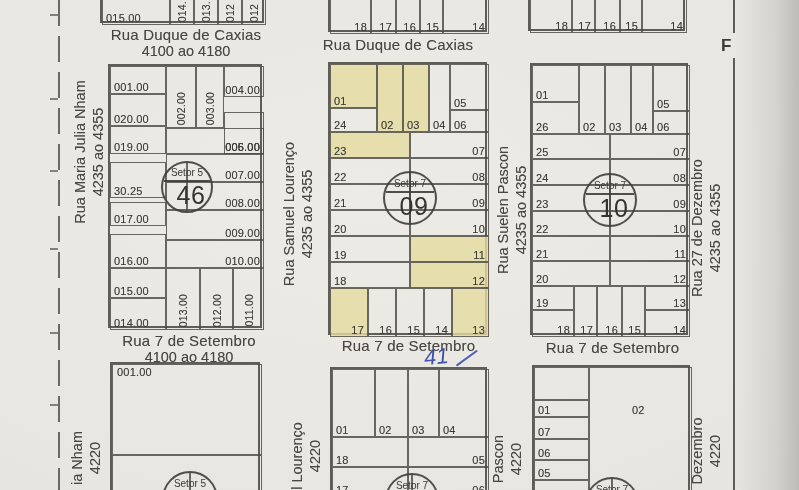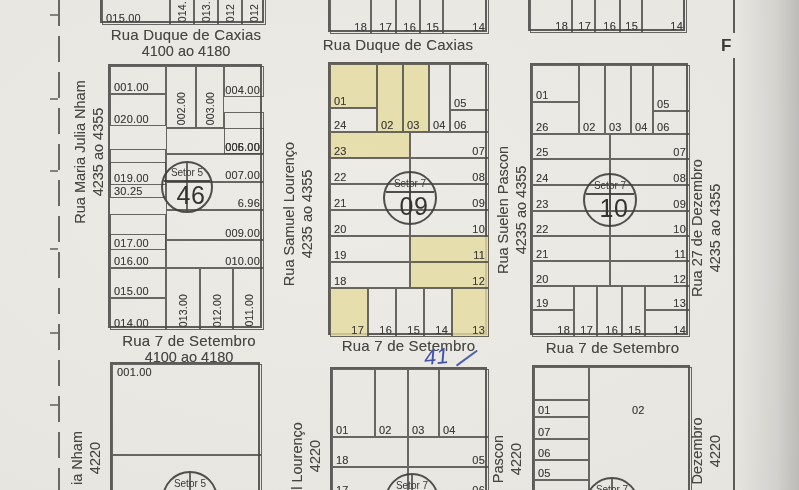--- a/index.html
+++ b/index.html
@@ -123,36 +123,36 @@
       </div>
       <div class="cell" style="left: 86px; top: 0px; width: 28px; height: 62px;">
         <span class="ll rot">003.00</span>
       </div>
       <div class="cell" style="left: 114px; top: 0px; width: 40px; height: 31px;">
         <span class="ll abr">004.00</span>
       </div>
       <div class="cell" style="left: 114px; top: 46px; width: 40px; height: 42px;">
         <span class="ll abr">005.00</span>
       </div>
-      <div class="cell" style="left: 0px; top: 60px; width: 56px; height: 36px; margin-top: 23px;">
+      <div class="cell" style="left: 0px; top: 60px; width: 56px; height: 28px;">
         <span class="ll abl">019.00</span>
       </div>
       <div class="cell" style="left: 56px; top: 62px; width: 98px; height: 26px;">
         <span class="ll abr">006.00</span>
       </div>
       <div class="cell" style="left: 56px; top: 88px; width: 98px; height: 28px;">
         <span class="ll abr">007.00</span>
       </div>
       <div class="cell" style="left: 0px; top: 96px; width: 56px; height: 36px;">
         <span class="ll abl">30.25</span>
       </div>
       <div class="cell" style="left: 56px; top: 116px; width: 98px; height: 28px;">
-        <span class="ll abr">6.96</span>
-      </div>
-      <div class="cell" style="left: 0px; top: 148px; width: 56px; height: 36px; text-decoration: underline;">
+        <span class="ll abr">008.00</span>
+      </div>
+      <div class="cell" style="left: 0px; top: 136px; width: 56px; height: 24px; text-decoration: underline;">
         <span class="ll abl">017.00</span>
       </div>
       <div class="cell" style="left: 56px; top: 144px; width: 98px; height: 30px;">
         <span class="ll abr">009.00</span>
       </div>
       <div class="cell" style="left: 0px; top: 168px; width: 56px; height: 34px;">
         <span class="ll abl">016.00</span>
       </div>
       <div class="cell" style="left: 56px; top: 174px; width: 98px; height: 28px;">
         <span class="ll abr">010.00</span>

